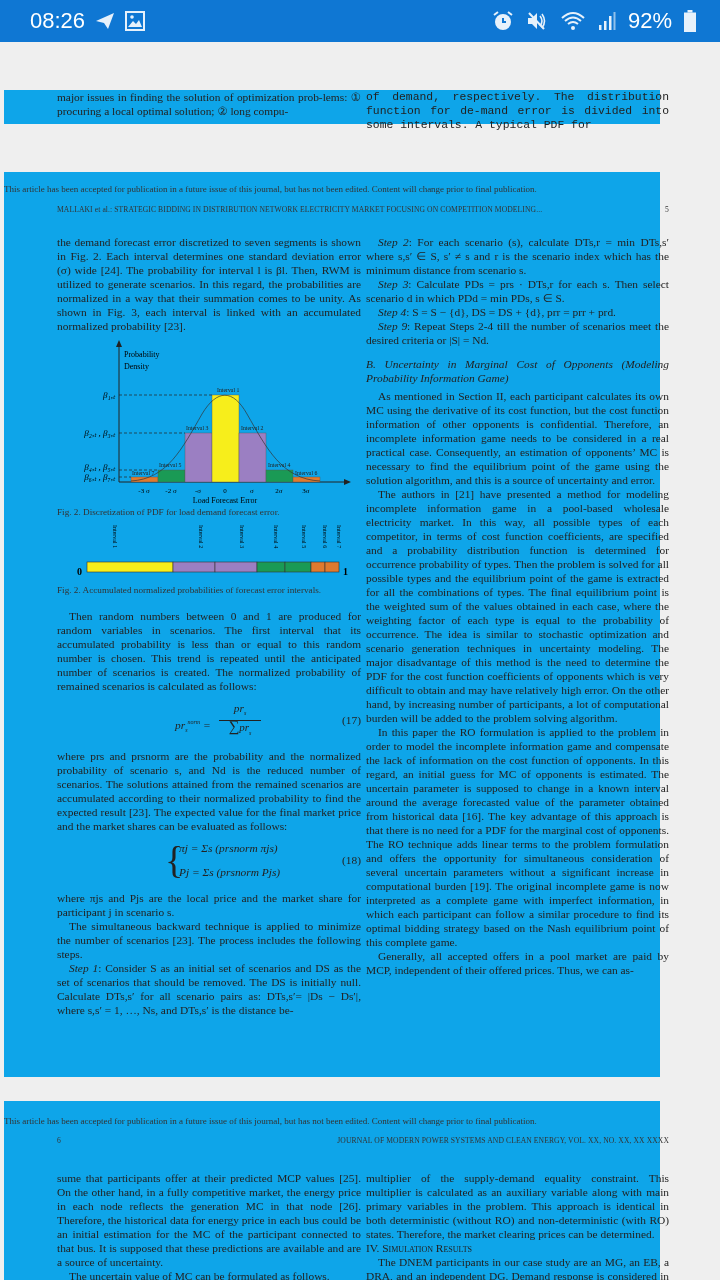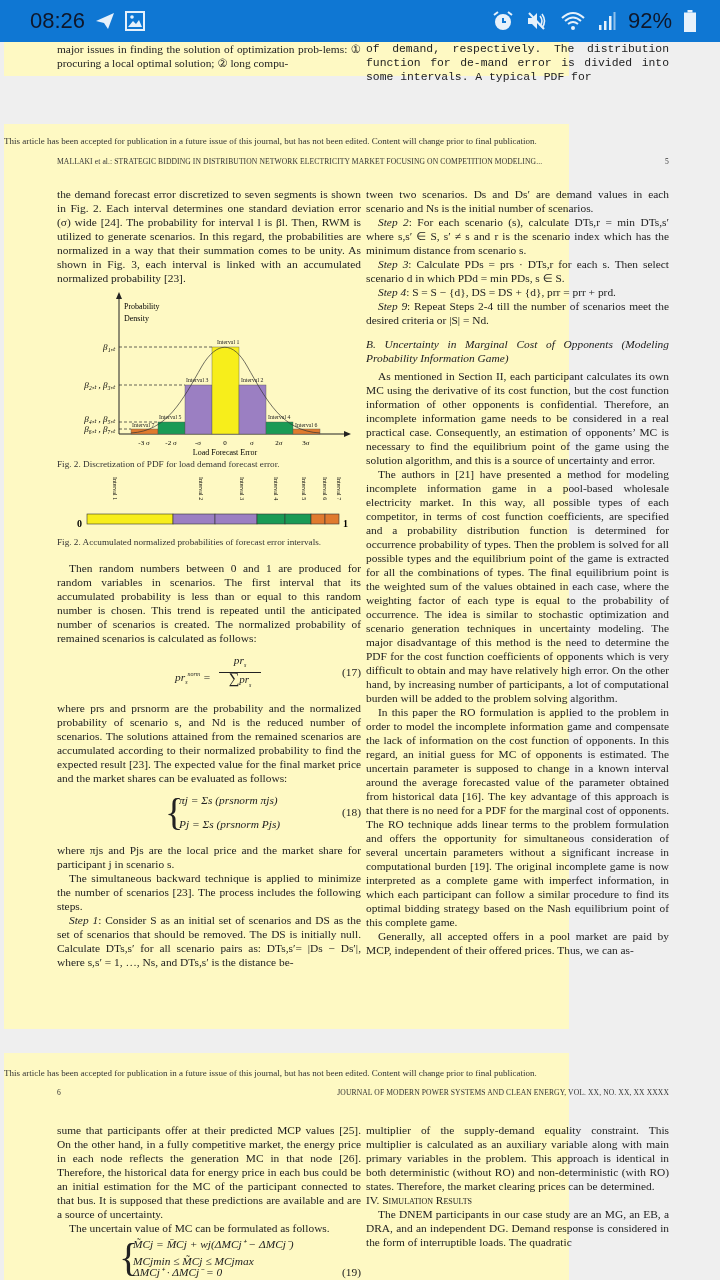--- a/index.html
+++ b/index.html
@@ -1,24 +1,24 @@
 <!DOCTYPE html>
 <html><head>
 <meta charset="utf-8">
 <style>
   * { box-sizing: border-box; margin: 0; padding: 0; }
   html, body { width: 720px; height: 1280px; overflow: hidden; background: #efefef; }
   body { position: relative; font-family: "Liberation Serif", serif; color: #222; }
 
-  .status-bar { position: absolute; left: 0; top: 0; width: 720px; height: 42px; background: #0f77d3; color: #0f172a; font-family: "Liberation Sans", sans-serif; display: flex; align-items: center; justify-content: space-between; padding: 0 24px 0 30px; z-index: 5; }
+  .status-bar { position: absolute; left: 0; top: 0; width: 720px; height: 42px; background: #0f77d3; color: #ffffff; font-family: "Liberation Sans", sans-serif; display: flex; align-items: center; justify-content: space-between; padding: 0 24px 0 30px; z-index: 5; }
   .status-left, .status-right { display: flex; align-items: center; gap: 10px; font-size: 22px; }
   .status-right { gap: 12px; }
   .sb-icon { display: inline-flex; align-items: center; }
 
-  .page { position: absolute; left: 4px; width: 565px; background: #fef9c3; }
+  .page { position: absolute; left: 4px; width: 656px; background: #0ea5e9; margin-top: 48px; }
   .page-top { top: 42px; height: 34px; }
   .page-mid { top: 124px; height: 905px; }
   .page-bot { top: 1053px; height: 240px; }
 
   .col { position: absolute; font-size: 11.4px; line-height: 14px; text-align: justify; }
   .col p { margin: 0; }
   .col .ind { text-indent: 12px; }
   .left { left: 53px; width: 304px; }
   .right { left: 362px; width: 303px; }
 
@@ -204,21 +204,20 @@
       <div style="position:absolute; left:122px; top:30px;">Pj = Σs (prsnorm Pjs)</div>
       <span class="eq-num">(18)</span>
     </div>
 
     <p>where πjs and Pjs are the local price and the market share for participant j in scenario s.</p>
     <p class="ind">The simultaneous backward technique is applied to minimize the number of scenarios [23]. The process includes the following steps.</p>
     <p class="ind"><span class="it">Step 1</span><span>: Consider S as an initial set of scenarios and DS as the set of scenarios that should be removed. The DS is initially null. Calculate DTs,s′ for all scenario pairs as: DTs,s′= |Ds − Ds′|, where s,s′ = 1, …, Ns, and DTs,s′ is the distance be-</span></p>
   </div>
 
   <div class="col right" style="top:63px;">
-    <p>tween two scenarios. Ds and Ds′ are demand values in each scenario and Ns is the initial number of scenarios.</p>
     <p class="ind"><span class="it">Step 2</span><span>: For each scenario (s), calculate DTs,r = min DTs,s′ where s,s′ ∈ S, s′ ≠ s and r is the scenario index which has the minimum distance from scenario s.</span></p>
     <p class="ind"><span class="it">Step 3</span><span>: Calculate PDs = prs · DTs,r for each s. Then select scenario d in which PDd = min PDs, s ∈ S.</span></p>
     <p class="ind"><span class="it">Step 4</span><span>: S = S − {d}, DS = DS + {d}, prr = prr + prd.</span></p>
     <p class="ind"><span class="it">Step 9</span><span>: Repeat Steps 2-4 till the number of scenarios meet the desired criteria or |S| = Nd.</span></p>
     <p class="subsec" style="margin-top:10px; margin-bottom:4px;">B. Uncertainty in Marginal Cost of Opponents (Modeling Probability Information Game)</p>
     <p class="ind">As mentioned in Section II, each participant calculates its own MC using the derivative of its cost function, but the cost function information of other opponents is confidential. Therefore, an incomplete information game needs to be considered in a real practical case. Consequently, an estimation of opponents’ MC is necessary to find the equilibrium point of the game using the solution algorithm, and this is a source of uncertainty and error.</p>
     <p class="ind">The authors in [21] have presented a method for modeling incomplete information game in a pool-based wholesale electricity market. In this way, all possible types of each competitor, in terms of cost function coefficients, are specified and a probability distribution function is determined for occurrence probability of types. Then the problem is solved for all possible types and the equilibrium point of the game is extracted for all the combinations of types. The final equilibrium point is the weighted sum of the values obtained in each case, where the weighting factor of each type is equal to the probability of occurrence. The idea is similar to stochastic optimization and scenario generation techniques in uncertainty modeling. The major disadvantage of this method is the need to determine the PDF for the cost function coefficients of opponents which is very difficult to obtain and may have relatively high error. On the other hand, by increasing number of participants, a lot of computational burden will be added to the problem solving algorithm.</p>
     <p class="ind">In this paper the RO formulation is applied to the problem in order to model the incomplete information game and compensate the lack of information on the cost function of opponents. In this regard, an initial guess for MC of opponents is estimated. The uncertain parameter is supposed to change in a known interval around the average forecasted value of the parameter obtained from historical data [16]. The key advantage of this approach is that there is no need for a PDF for the marginal cost of opponents. The RO technique adds linear terms to the problem formulation and offers the opportunity for simultaneous consideration of several uncertain parameters without a significant increase in computational burden [19]. The original incomplete game is now interpreted as a complete game with imperfect information, in which each participant can follow a similar procedure to find its optimal bidding strategy based on the Nash equilibrium point of this complete game.</p>
     <p class="ind">Generally, all accepted offers in a pool market are paid by MCP, independent of their offered prices. Thus, we can as-</p>
   </div>

